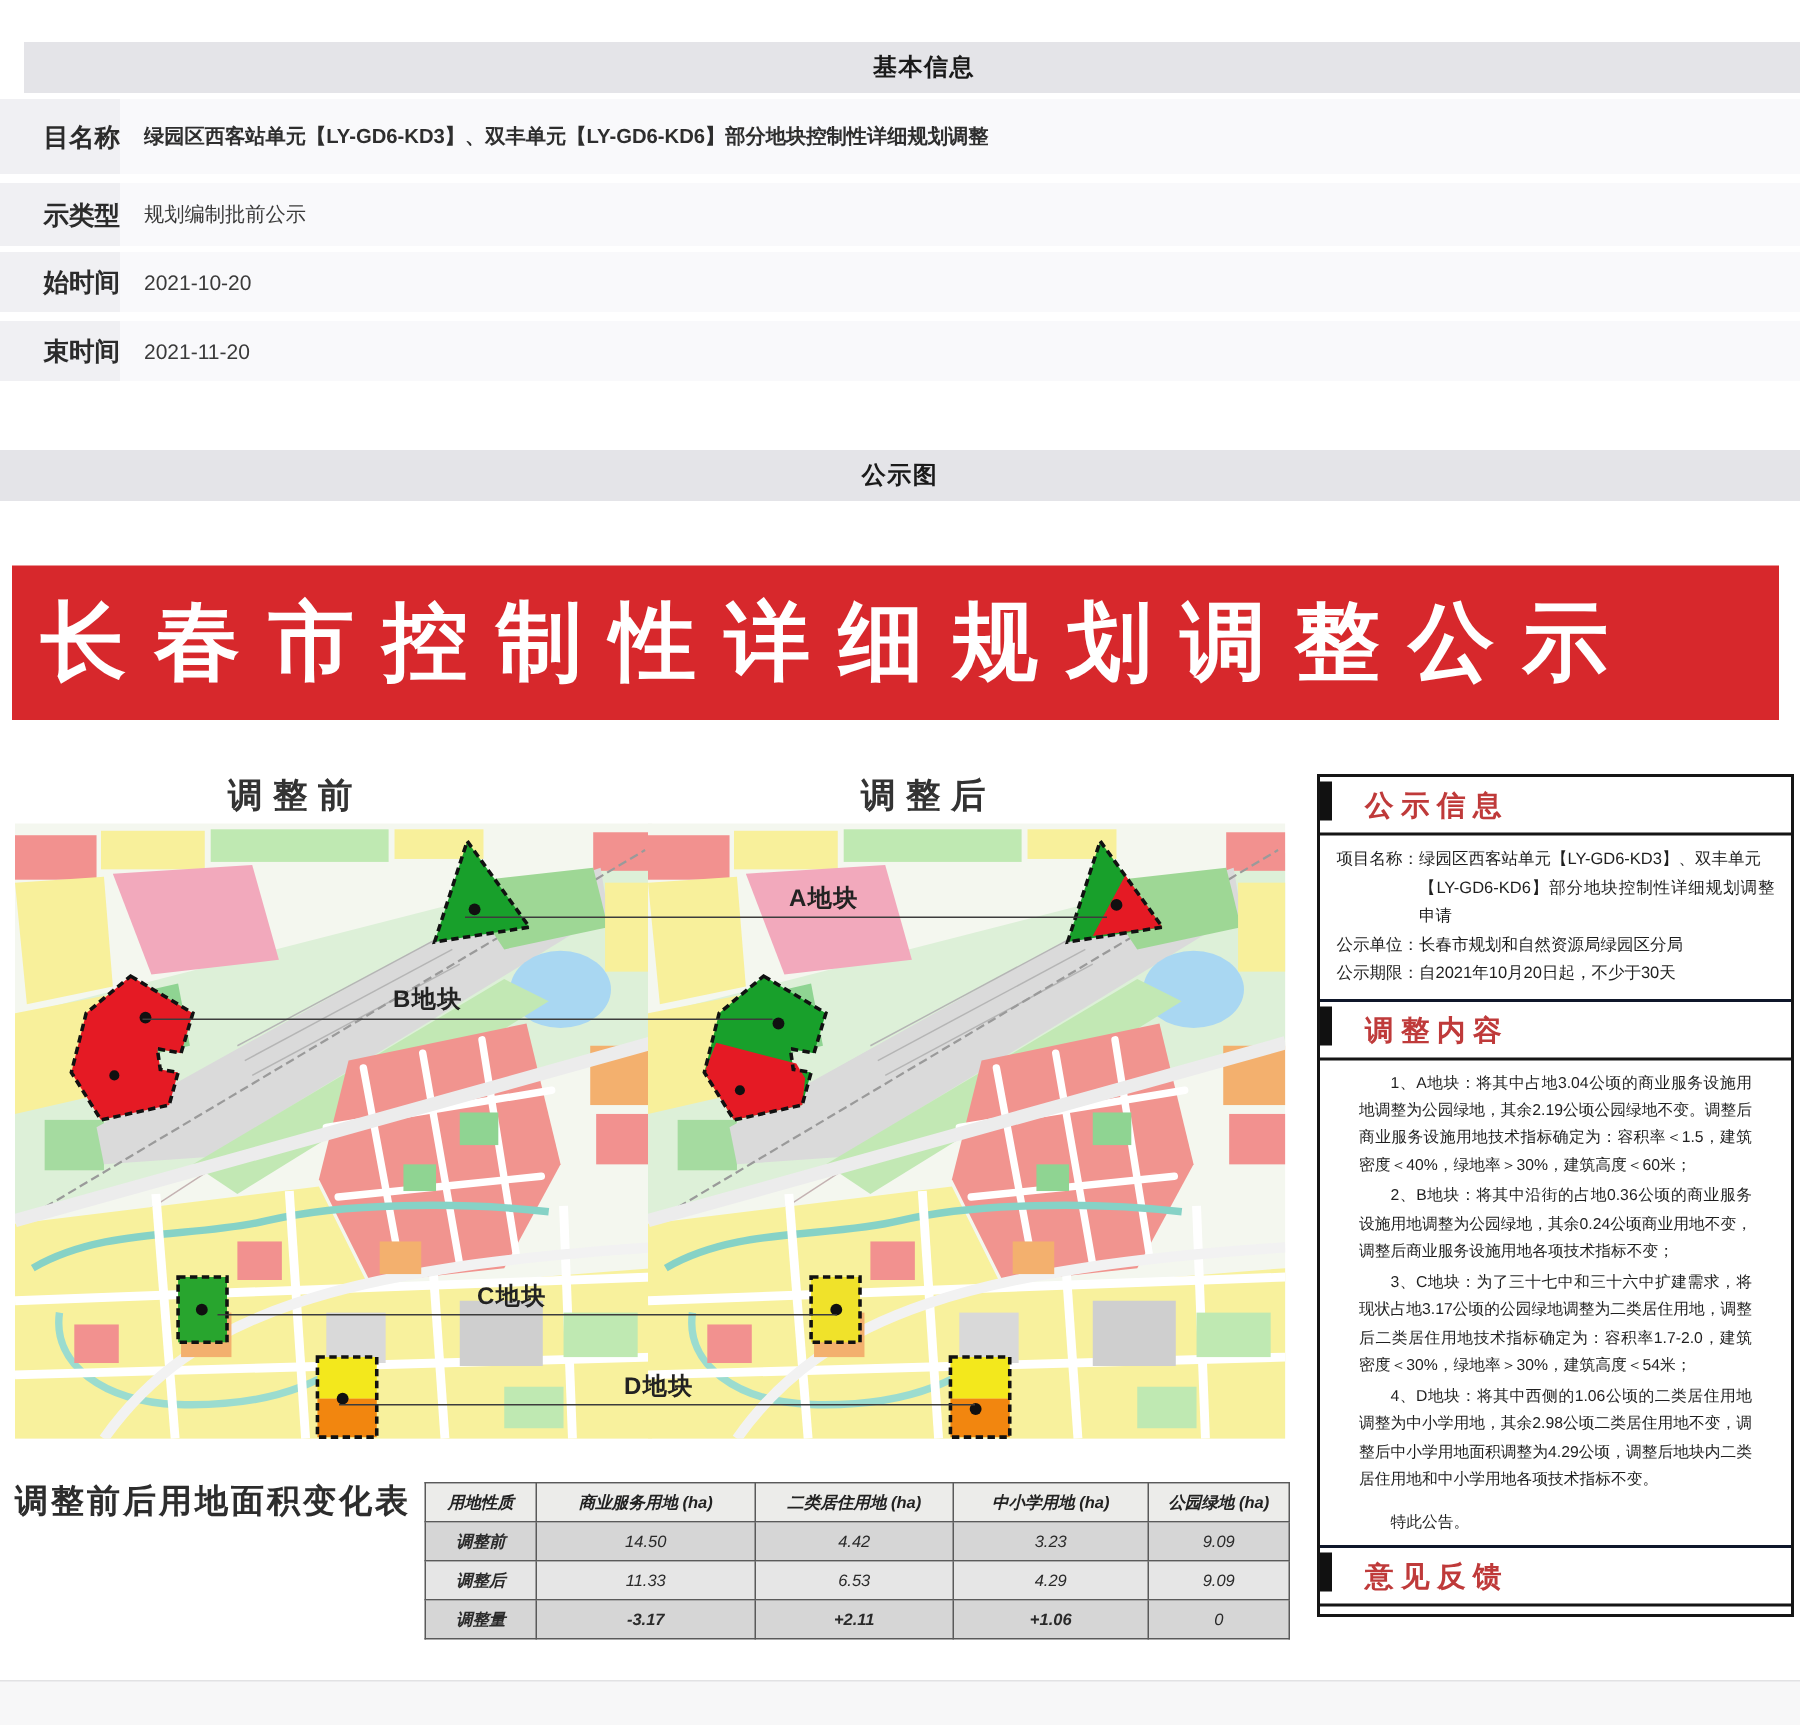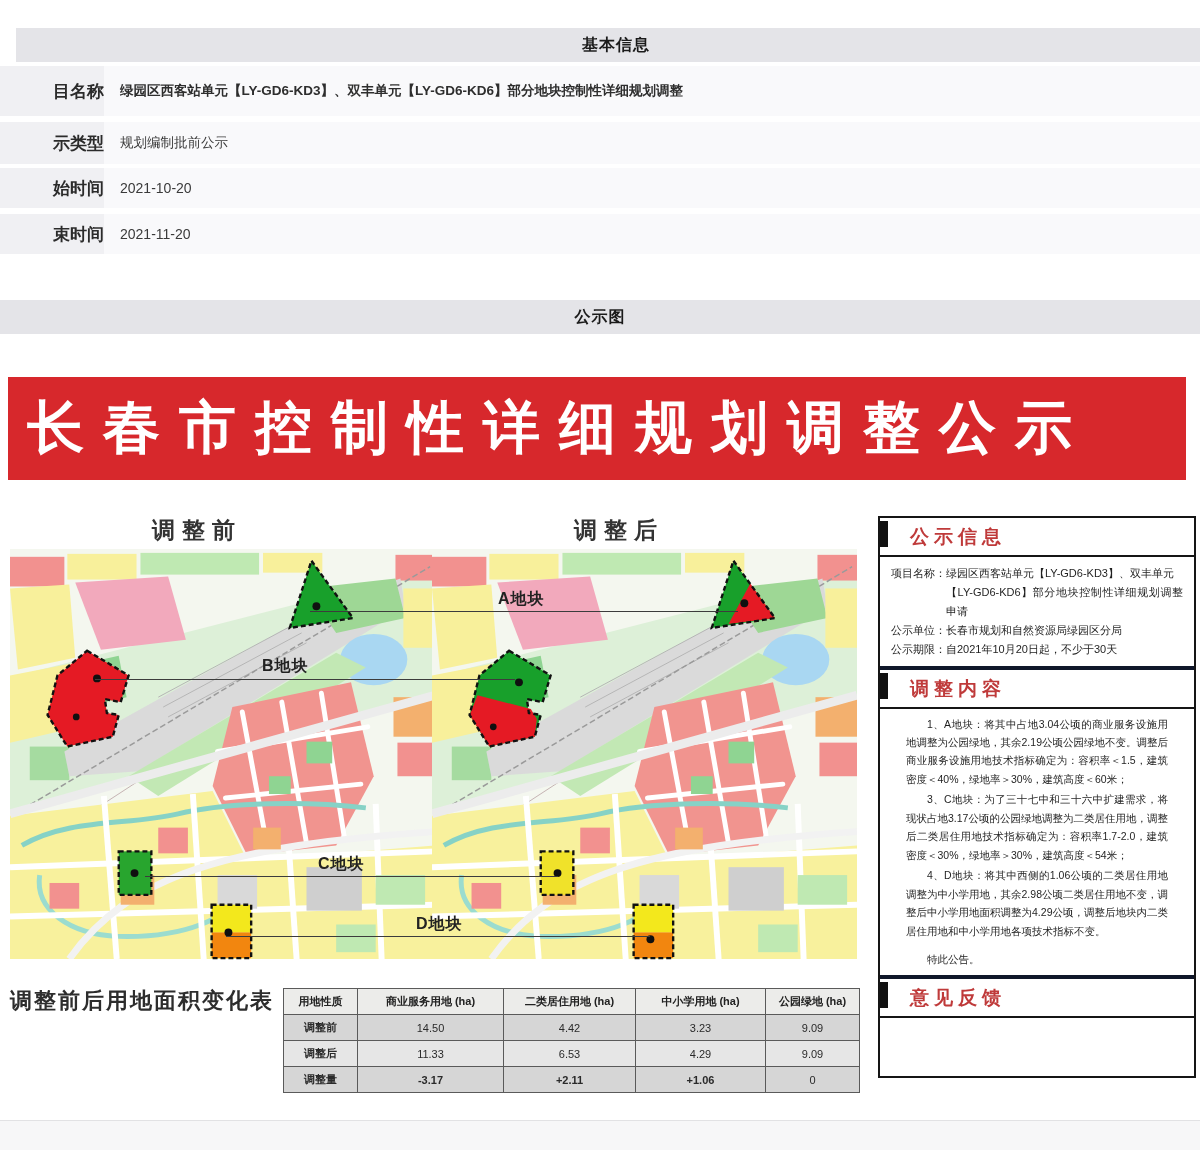--- a/index.html
+++ b/index.html
@@ -7,21 +7,21 @@
        font-family:"Liberation Sans","DejaVu Sans",sans-serif;color:#222;}
   .abs{position:absolute;}
 
   
   .bar{left:0;width:1200px;height:34px;background:#e4e4e8;display:flex;align-items:center;justify-content:center;
        font-size:16px;font-weight:bold;color:#1a1a1a;letter-spacing:1px;}
 
   
   .info-row{left:0;width:1200px;display:flex;}
   .info-label{width:80px;background:#f0f0f3;display:flex;align-items:center;justify-content:flex-end;
-              font-size:17px;font-weight:bold;color:#2b2b2b;overflow:hidden;white-space:nowrap;padding-left:24px;}
+              font-size:17px;font-weight:bold;color:#2b2b2b;overflow:hidden;white-space:nowrap;}
   .info-value{flex:1;background:#f9f9fb;display:flex;align-items:center;padding-left:16px;
               font-size:13.5px;color:#3a3a3a;}
   .v-strong{font-weight:600;color:#2e2e2e;}
 
   
   .banner{left:8px;top:377px;width:1178px;height:103px;background:#d7282c;display:flex;align-items:center;justify-content:flex-start;}
   .banner span{color:#ffffff;font-size:57px;font-weight:900;letter-spacing:19px;white-space:nowrap;
                font-family:"DejaVu Serif","Liberation Serif",serif;text-indent:19px;}
 
   
@@ -29,34 +29,34 @@
   .map-title{position:absolute;font-size:23px;font-weight:600;color:#333;letter-spacing:7px;white-space:nowrap;}
   .mapsvg{position:absolute;}
   .conn{position:absolute;height:0;border-top:1.4px solid #3c3c3c;}
   .blk-label{position:absolute;font-size:16px;font-weight:600;color:#222;letter-spacing:1px;white-space:nowrap;}
 
   
   .panel{position:absolute;left:878px;top:11px;width:318px;height:562px;background:#fff;
          border:2.5px solid #151515;box-sizing:border-box;overflow:hidden;}
   .p-head{position:relative;padding:6px 10px 5px 30px;font-size:19px;font-weight:bold;color:#bf3a3a;
           letter-spacing:5px;border-bottom:2px solid #151515;}
-  .p-head.mid{border-top:4px solid #0f172a;}
+  .p-head.mid{border-top:2px solid #0f172a;}
   .p-head .tab{position:absolute;left:-3px;top:3px;width:11px;height:26px;background:#111;}
   .p-body{padding:7px 11px;font-size:11px;line-height:1.72;color:#1f1f1f;text-align:justify;}
   .p-body.content{font-size:10.5px;line-height:1.76;padding:6px 26px;}
   .p-body .para{margin:0 0 2px 0;text-indent:2em;}
   .p-body .ind5{padding-left:5em;}
   .p-body .closing{text-indent:2em;margin-top:10px;}
   .fb{font-size:10px;line-height:1.5;}
 
   
   .tbl-title{position:absolute;left:10px;top:481px;font-size:22px;font-weight:bold;letter-spacing:2px;color:#2d2d2d;}
   table.area{position:absolute;left:283px;top:483px;border-collapse:collapse;table-layout:fixed;}
   table.area th,table.area td{border:1px solid #5a5a5a;height:25px;text-align:center;vertical-align:middle;
-      font-size:11px;padding:0 2px;overflow:hidden;white-space:nowrap;}
+      font-size:11px;padding:0 2px;overflow:hidden;white-space:nowrap;font-style:italic;}
   table.area th{background:#ececea;font-weight:bold;color:#222;}
   table.area td{color:#2a2a2a;}
   tr.r-dark td{background:#d6d6d6;}
   tr.r-light td{background:#e6e6e6;}
   td.neg{color:#cc2a2a;font-weight:bold;}
   td.pos{color:#2f9a4b;font-weight:bold;}
 
   .footer-strip{left:0;top:1120px;width:1200px;height:30px;background:#f7f7f8;border-top:1px solid #e2e2e4;}
 </style>
 </head>
@@ -218,21 +218,21 @@
       <circle cx="127" cy="328" r="4"></circle>
       <circle cx="221" cy="395" r="4"></circle>
     </g>
   </svg>
 
   <div class="conn" style="left:310px;top:106px;width:428px;"></div>
   <div class="conn" style="left:95px;top:174px;width:420px;"></div>
   <div class="conn" style="left:145px;top:371px;width:413px;"></div>
   <div class="conn" style="left:226px;top:431px;width:424px;"></div>
 
-  <div class="blk-label" style="left:498px;top:84px;">A地块</div>
+  <div class="blk-label" style="left:526px;top:84px;">A地块</div>
   <div class="blk-label" style="left:262px;top:151px;">B地块</div>
   <div class="blk-label" style="left:318px;top:349px;">C地块</div>
   <div class="blk-label" style="left:416px;top:409px;">D地块</div>
 
   <div class="panel">
     <div class="p-head">
       <i class="tab"></i>
       <span>公示信息</span>
     </div>
     <div class="p-body">
@@ -241,20 +241,21 @@
       <div>公示单位：长春市规划和自然资源局绿园区分局</div>
       <div>公示期限：自2021年10月20日起，不少于30天</div>
     </div>
 
     <div class="p-head mid">
       <i class="tab"></i>
       <span>调整内容</span>
     </div>
     <div class="p-body content">
       <p class="para">1、A地块：将其中占地3.04公顷的商业服务设施用地调整为公园绿地，其余2.19公顷公园绿地不变。调整后商业服务设施用地技术指标确定为：容积率＜1.5，建筑密度＜40%，绿地率＞30%，建筑高度＜60米；</p>
+      <p class="para">2、B地块：将其中沿街的占地0.36公顷的商业服务设施用地调整为公园绿地，其余0.24公顷商业用地不变，调整后商业服务设施用地各项技术指标不变；</p>
       <p class="para">3、C地块：为了三十七中和三十六中扩建需求，将现状占地3.17公顷的公园绿地调整为二类居住用地，调整后二类居住用地技术指标确定为：容积率1.7-2.0，建筑密度＜30%，绿地率＞30%，建筑高度＜54米；</p>
       <p class="para">4、D地块：将其中西侧的1.06公顷的二类居住用地调整为中小学用地，其余2.98公顷二类居住用地不变，调整后中小学用地面积调整为4.29公顷，调整后地块内二类居住用地和中小学用地各项技术指标不变。</p>
       <div class="closing">特此公告。</div>
     </div>
 
     <div class="p-head mid">
       <i class="tab"></i>
       <span>意见反馈</span>
     </div>
     <div class="p-body fb">

